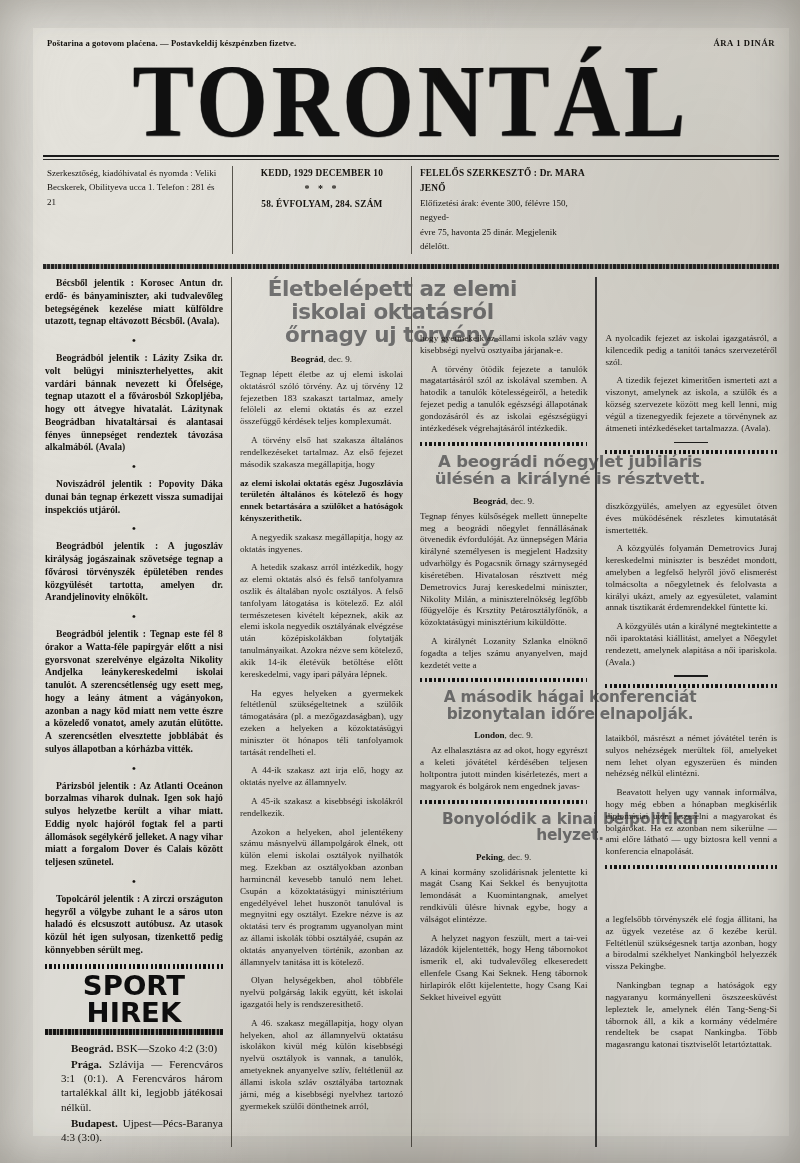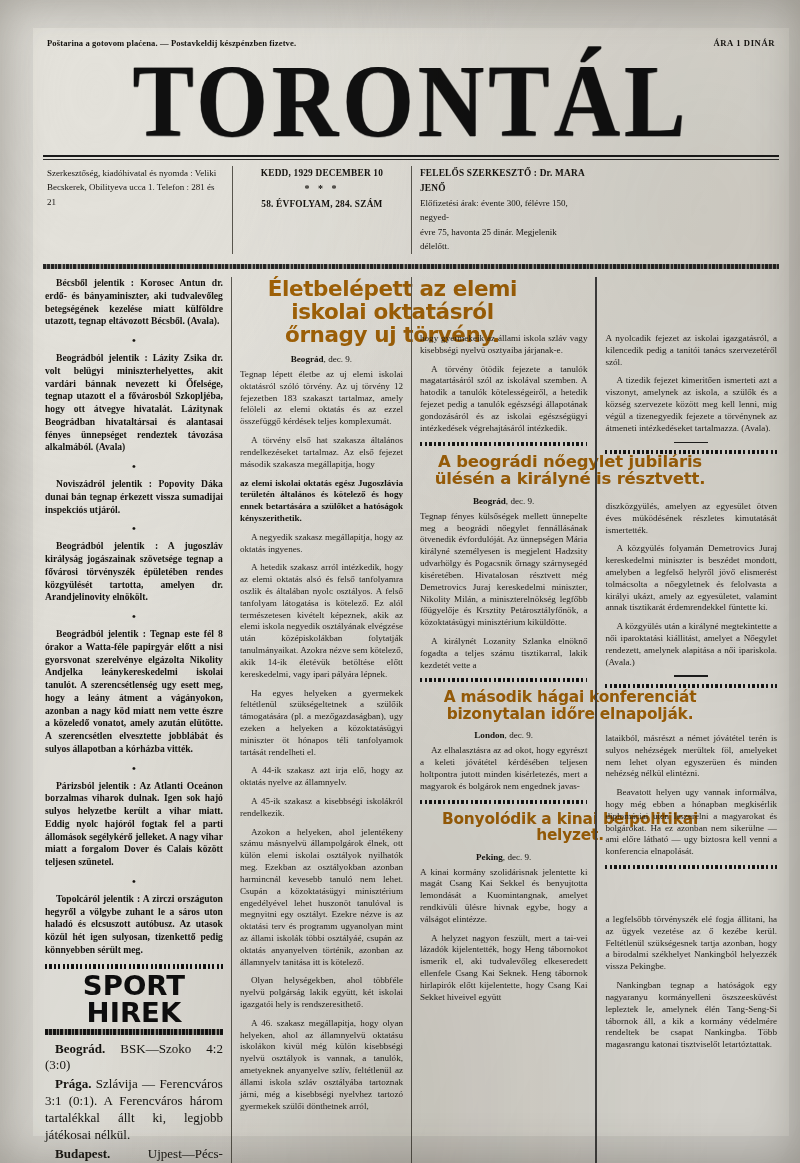--- a/index.html
+++ b/index.html
@@ -182,21 +182,21 @@
       repeating-linear-gradient(90deg,
         #161616 0px, #161616 2.4px,
         rgba(0,0,0,0) 2.4px, rgba(0,0,0,0) 4.6px);
   }
 
   
   .headline {
     font-family: "DejaVu Sans", sans-serif;
     font-weight: bold;
     text-align: center;
-    color: #a16207;
+    color: #737373;
     letter-spacing: -.2px;
     line-height: 1.07;
     margin: 2px 0 8px 0;
   }
   .hl-main {
     font-size: 21.5px;
     margin: 0 0 10px 0;
     letter-spacing: -.4px;
   }
   .hl-2 { font-size: 16.5px; margin: 4px 0 8px 0; }
@@ -236,22 +236,22 @@
     margin-top: 3px;
     background:
       repeating-linear-gradient(90deg,
         #141414 0px, #141414 3px,
         #9b988f 3px, #9b988f 4.4px,
         #1d1d1d 4.4px, #1d1d1d 6.6px,
         #aaa79e 6.6px, #aaa79e 7.6px);
   }
   .sport-body { margin-top: 6px; }
   .sport-body p {
-    margin: 0 0 2px 0;
-    font-size: 13px;
+    margin: 0 0 2px 16px;
+    font-size: 11px;
     line-height: 1.30;
     text-align: justify;
     text-indent: 10px;
   }
   .sport-body .city { font-weight: bold; }
 
   
   .faded { color: #24211b; }
 </style>
 </head>
@@ -353,21 +353,21 @@
 
         <div class="headline hl-2" style="width:300px; text-align:center;">
           <div>A beográdi nőegylet jubiláris</div>
           <div>ülésén a királyné is résztvett.</div>
         </div>
 
         <div class="dateline">
           <span>Beográd</span><span class="small">, dec. 9.</span>
         </div>
         <p class="art noind faded">Tegnap fényes külsőségek mellett ünnepelte meg a beográdi nőegylet fennállásának ötvenedik évfordulóját. Az ünnepségen Mária királyné személyesen is megjelent Hadzsity udvarhölgy és Pogacsnik őrnagy szárnysegéd kiséretében. Hivatalosan résztvett még Demetrovics Juraj kereskedelmi miniszter, Nikolity Milán, a miniszterelnökség legfőbb főügyelője és Krsztity Petárosztályfőnök, a közoktatásügyi minisztérium kiküldötte.</p>
-        <p class="art faded">A királynét Lozanity Szlanka elnöknő fogadta a teljes számu tisztikarral, lakik kezdetét vette a</p>
+        <p class="art faded">A királynét Lozanity Szlanka elnöknő fogadta a teljes számu anyanyelven, majd kezdetét vette a</p>
 
         <div class="dotrule"></div>
 
         <div class="headline hl-3" style="width:300px; text-align:center;">
           <div>A második hágai konferenciát</div>
           <div>bizonytalan időre elnapolják.</div>
         </div>
 
         <div class="dateline">
           <span>London</span><span class="small">, dec. 9.</span>

